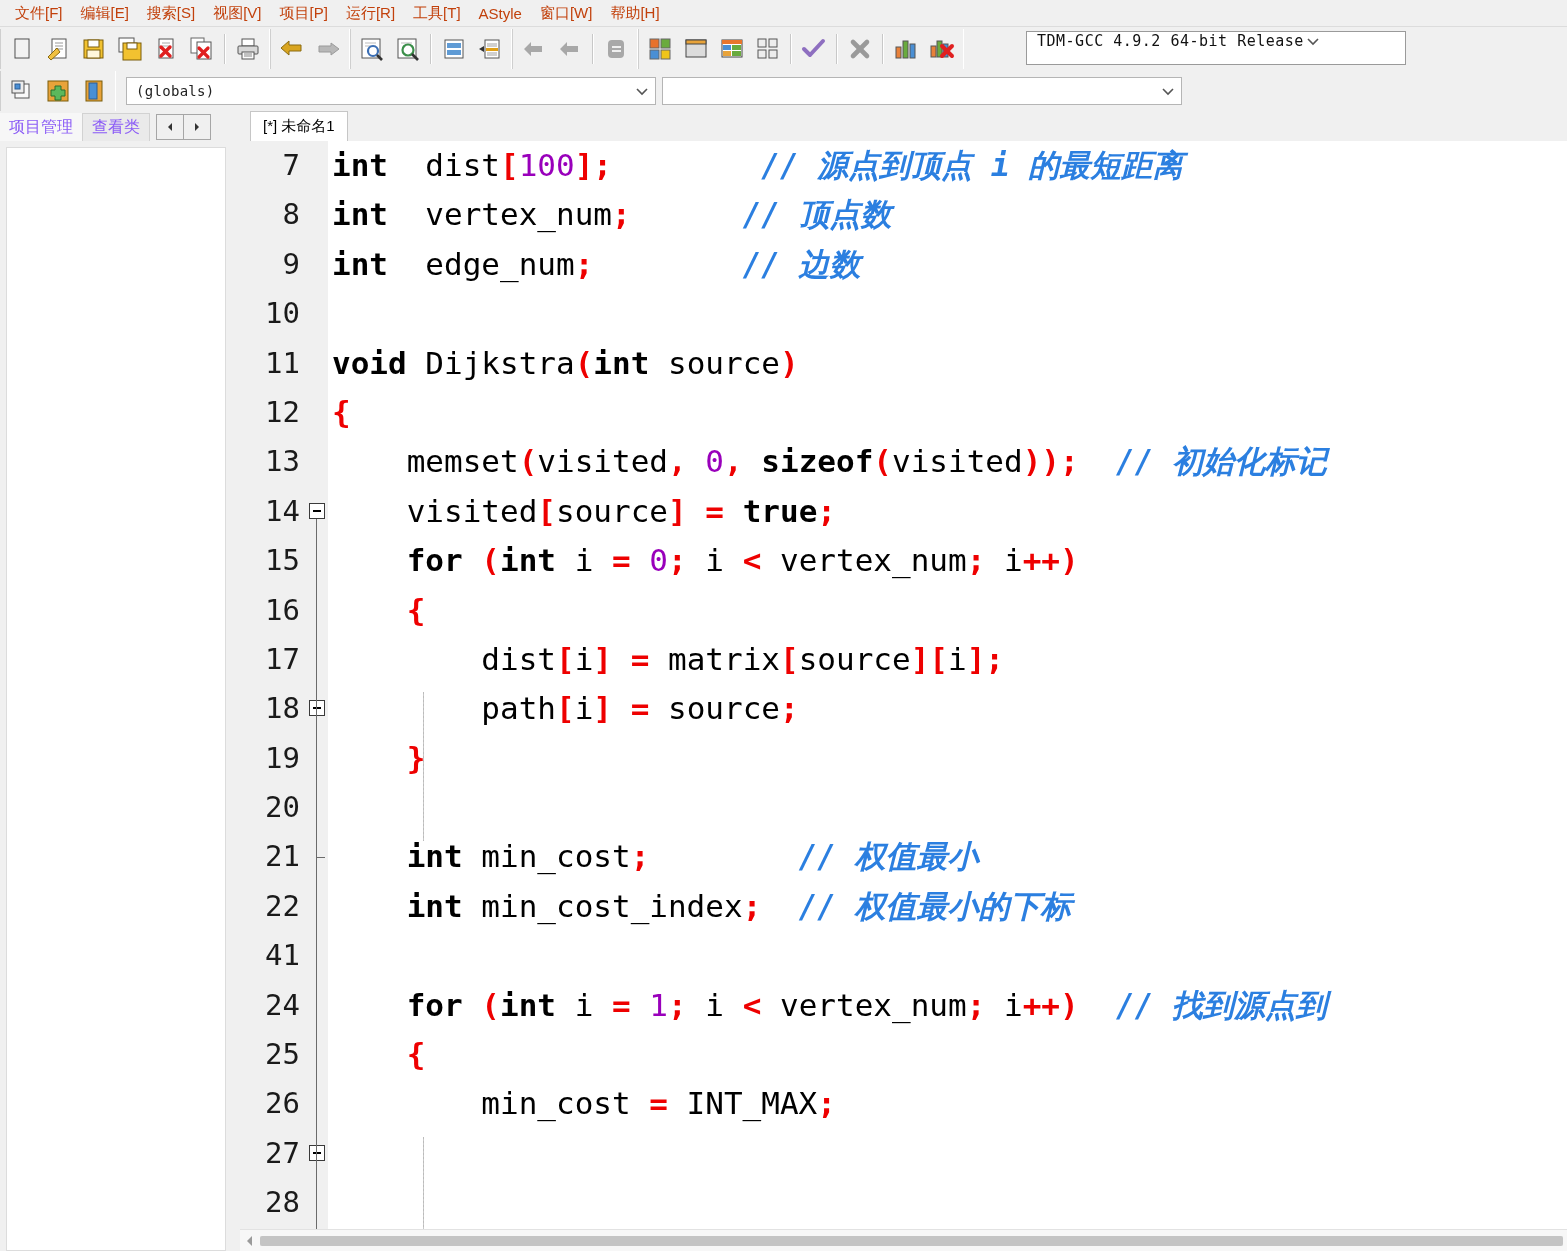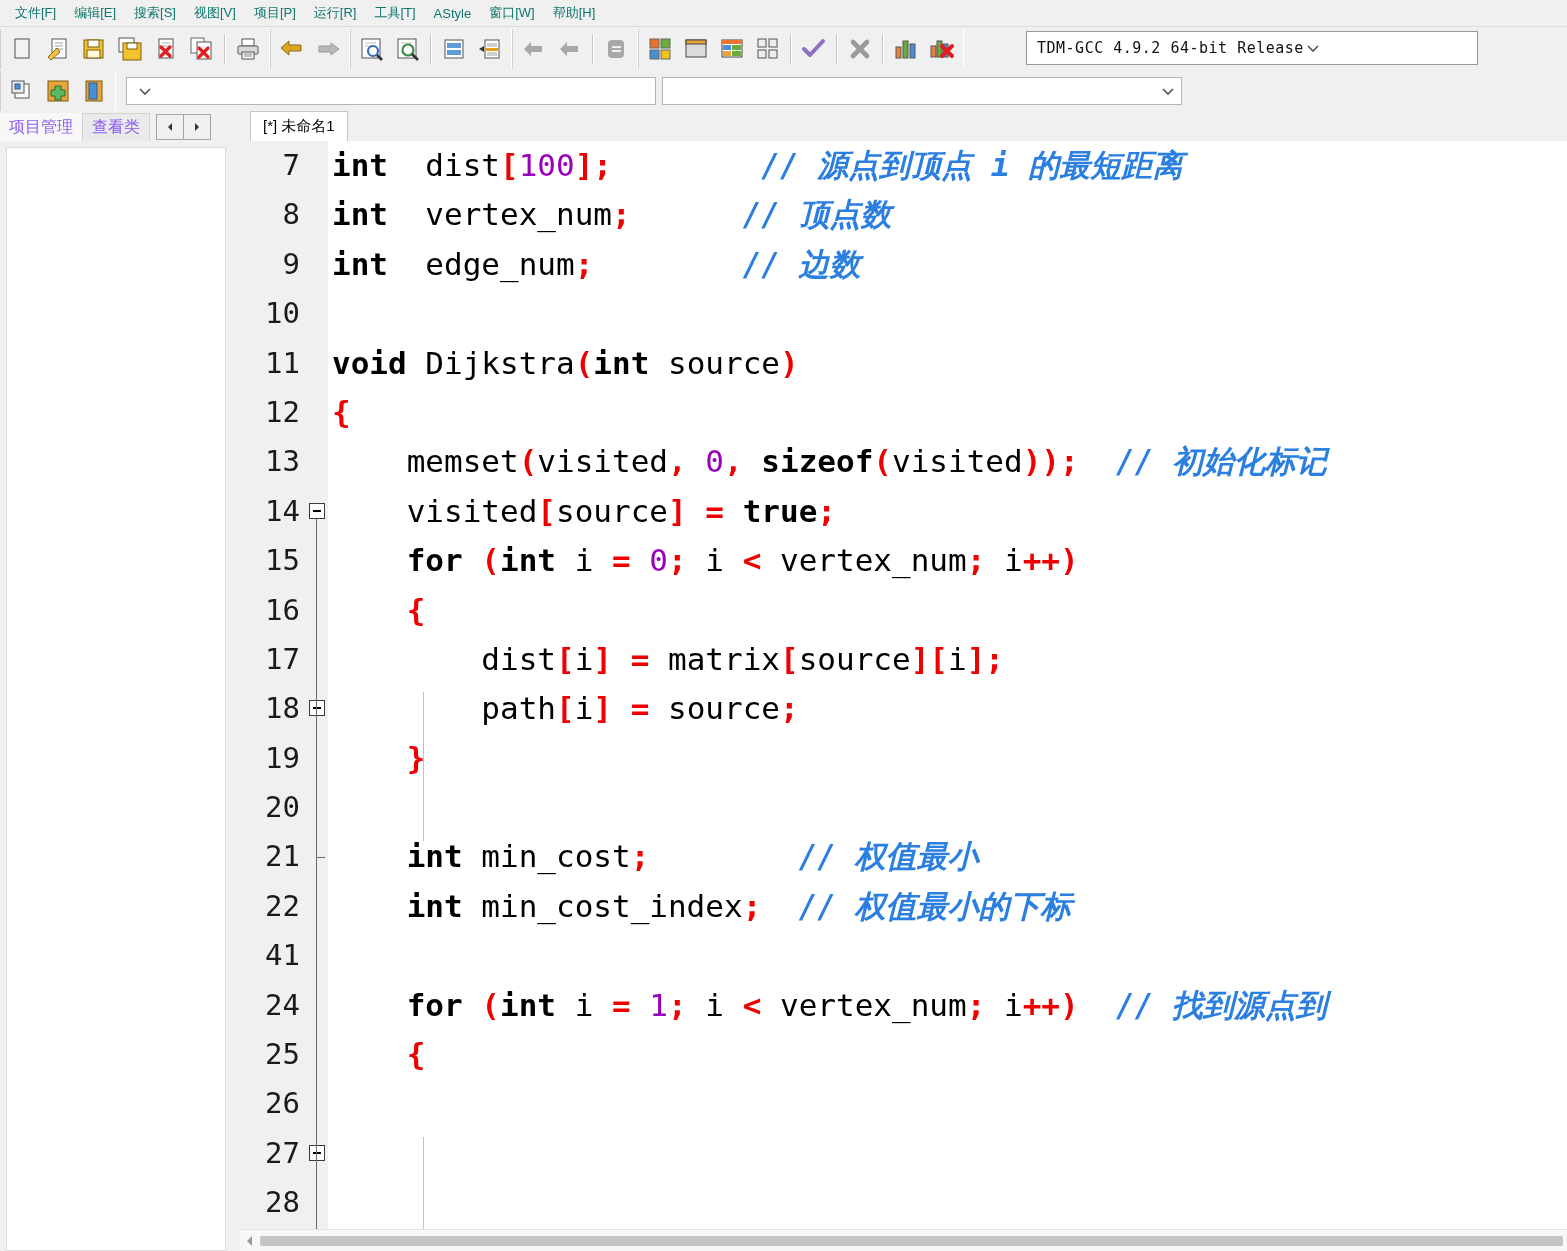--- a/index.html
+++ b/index.html
@@ -6,42 +6,42 @@
   body{
     width:1567px;height:1251px;overflow:hidden;
     background:#f0f0f0;
     font-family:"Liberation Sans","DejaVu Sans",sans-serif;
     -webkit-font-smoothing:none;
   }
   .app{width:1567px;height:1251px;position:relative;background:#f0f0f0;display:flex;flex-direction:column;}
 
   
   .menubar{height:26px;background:#f0f0f0;display:flex;align-items:center;padding-left:6px;flex:0 0 auto;}
-  .menu-item{font-size:13px;color:#0f766e;padding:2px 9px;white-space:nowrap;cursor:default;}
+  .menu-item{font-size:15px;color:#c2410c;padding:2px 9px;white-space:nowrap;cursor:default;}
 
   
   .toolbar1{height:44px;background:#f0f0f0;display:flex;align-items:center;flex:0 0 auto;
             border-top:1px solid #dcdcdc;position:relative;}
   .tbgroup{display:flex;align-items:center;height:40px;padding:0 3px;
            border-left:1px solid #cfcfcf;border-right:1px solid #ffffff;}
   .tbgroup.first{border-left:1px solid #cfcfcf;}
   .tbbtn{width:36px;height:36px;display:flex;align-items:center;justify-content:center;cursor:default;}
   .sep{width:1px;height:30px;background:#c8c8c8;margin:0 4px;border-right:1px solid #fff;}
 
   
   .toolbar2{height:40px;background:#f0f0f0;display:flex;align-items:center;flex:0 0 auto;}
   .combo{height:28px;background:#fff;border:1px solid #b5b5b5;display:flex;align-items:center;
          padding:0 4px 0 9px;box-sizing:border-box;}
   .combo .ctext{flex:1;font-family:"DejaVu Sans Mono","Liberation Mono",monospace;font-size:14px;color:#222;
                 white-space:nowrap;overflow:hidden;letter-spacing:.3px;}
   .chev{width:18px;height:18px;flex:0 0 auto;}
 
   
-  .compiler-combo{position:absolute;left:1026px;top:4px;width:452px;height:34px;background:#fff;
-                  border:1px solid #9a9a9a;display:flex;align-items:center;padding:0 6px 0 10px;box-sizing:border-box;}
+  .compiler-combo{position:absolute;left:1026px;top:4px;width:380px;height:34px;background:#fff;
+                  border:1px solid #9a9a9a;display:flex;align-items:flex-start;padding:0 6px 0 10px;box-sizing:border-box;}
   .compiler-combo .ctext{font-family:"DejaVu Sans Mono","Liberation Mono",monospace;font-size:15px;color:#111;letter-spacing:.5px;}
 
   
   .tabstrip{height:30px;background:#f0f0f0;display:flex;align-items:flex-end;flex:0 0 auto;position:relative;}
   .ltabs{display:flex;align-items:flex-end;height:30px;}
   .ltab{height:27px;display:flex;align-items:center;padding:0 9px;font-size:16px;color:#8b5cf6;
         background:#f0f0f0;cursor:default;}
   .ltab.active{background:#f7f7f7;border-top:1px solid #f7f7f7;}
   .ltab.inactive{background:#eaeaea;border:1px solid #d2d2d2;border-bottom:none;}
   .navbtns{display:flex;margin-left:6px;margin-bottom:1px;}
@@ -351,20 +351,21 @@
           </svg>
       </div>
       <div class="tbbtn">
         <svg width="26" height="26" viewBox="0 0 26 26">
             <rect x="5" y="3" width="16" height="20" fill="#e8a33a" stroke="#7a5d0a"></rect>
             <rect x="8" y="5" width="8" height="16" fill="#4a8fd4" stroke="#2b5c94"></rect>
           </svg>
       </div>
     </div>
     <div class="combo" style="width:530px;margin-left:10px;">
+      <div class="ctext">(globals)</div>
       <span class="chev">
         <svg width="18" height="18" viewBox="0 0 18 18">
             <path d="M4 7 L9 12 L14 7" fill="none" stroke="#555" stroke-width="1.6"></path>
           </svg>
       </span>
     </div>
     <div class="combo" style="width:520px;margin-left:6px;">
       <div class="ctext"></div>
       <span class="chev">
         <svg width="18" height="18" viewBox="0 0 18 18">
@@ -475,20 +476,21 @@
             <div class="codeline"><span class="id">    </span><span class="p">{</span></div>
             <div class="codeline"><span class="id">        dist</span><span class="p">[</span><span class="id">i</span><span class="p">]</span><span class="id"> </span><span class="p">=</span><span class="id"> matrix</span><span class="p">[</span><span class="id">source</span><span class="p">][</span><span class="id">i</span><span class="p">]</span><span class="p">;</span></div>
             <div class="codeline"><span class="id">        path</span><span class="p">[</span><span class="id">i</span><span class="p">]</span><span class="id"> </span><span class="p">=</span><span class="id"> source</span><span class="p">;</span></div>
             <div class="codeline"><span class="id">    </span><span class="p">}</span></div>
             <div class="codeline">&nbsp;</div>
             <div class="codeline"><span class="id">    </span><span class="k">int</span><span class="id"> min_cost</span><span class="p">;</span><span class="id">        </span><span class="c">// 权值最小</span></div>
             <div class="codeline"><span class="id">    </span><span class="k">int</span><span class="id"> min_cost_index</span><span class="p">;</span><span class="id">  </span><span class="c">// 权值最小的下标</span></div>
             <div class="codeline">&nbsp;</div>
             <div class="codeline"><span class="id">    </span><span class="k">for</span><span class="id"> </span><span class="p">(</span><span class="k">int</span><span class="id"> i </span><span class="p">=</span><span class="id"> </span><span class="n">1</span><span class="p">;</span><span class="id"> i </span><span class="p">&lt;</span><span class="id"> vertex_num</span><span class="p">;</span><span class="id"> i</span><span class="p">++)</span><span class="id">  </span><span class="c">// 找到源点到</span></div>
             <div class="codeline"><span class="id">    </span><span class="p">{</span></div>
+            <div class="codeline"><span class="id">        min_cost </span><span class="p">=</span><span class="id"> INT_MAX</span><span class="p">;</span></div>
             <div class="indentguide" style="left: 95px; top: 551.4px; height: 148.2px;"></div>
             <div class="indentguide" style="left: 95px; top: 996px; height: 98.8px;"></div>
           </div>
       </div>
       <div class="hscrollbar">
         <div class="sb-arrow">
           <svg width="10" height="12" viewBox="0 0 10 12">
               <path d="M7 1 L2 6 L7 11 Z" fill="#9a9a9a"></path>
             </svg>
         </div>

